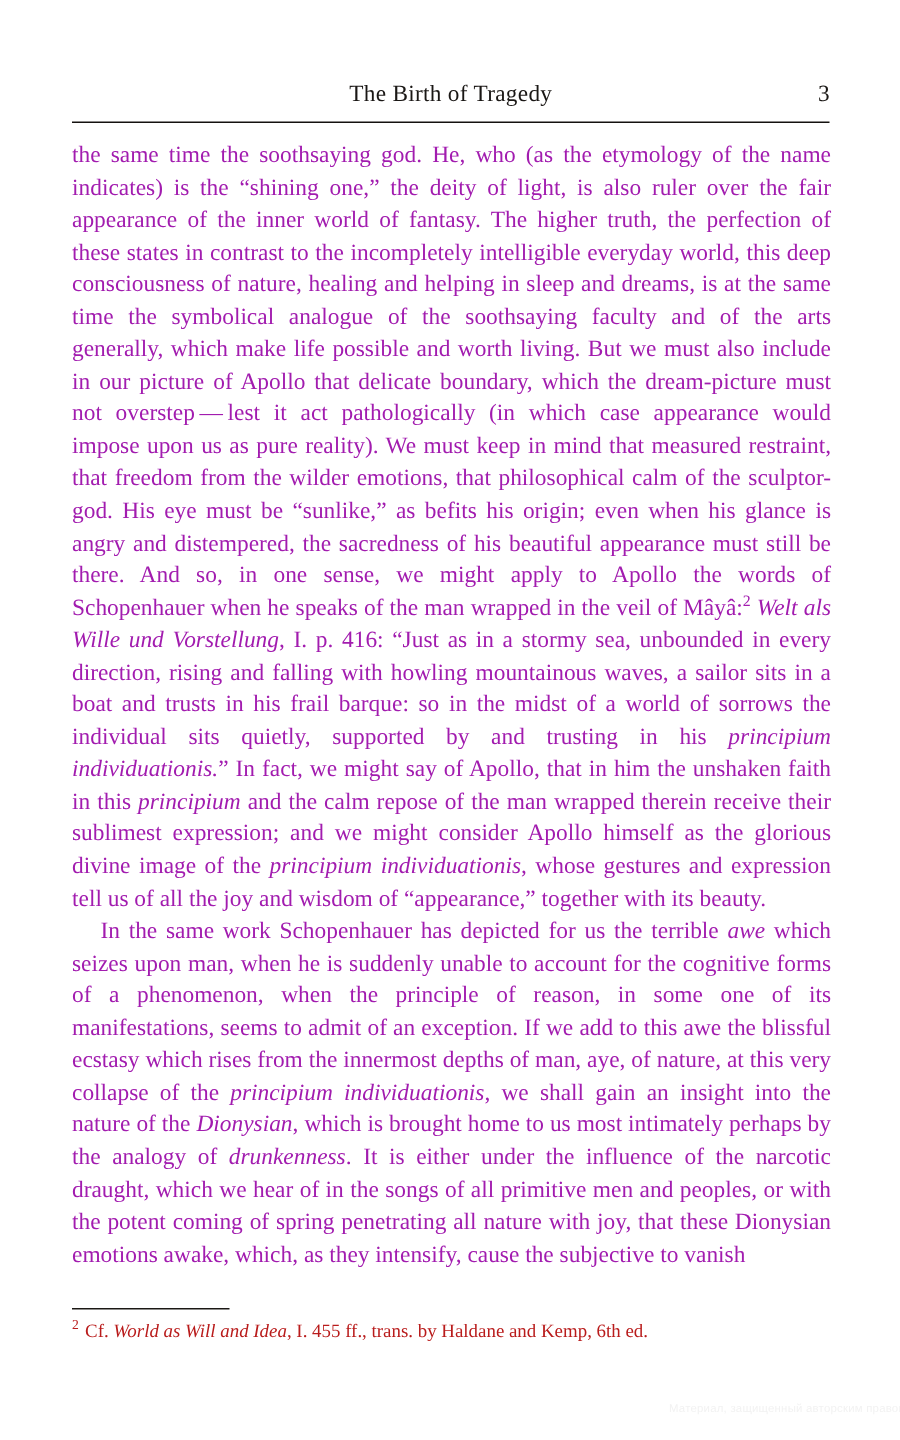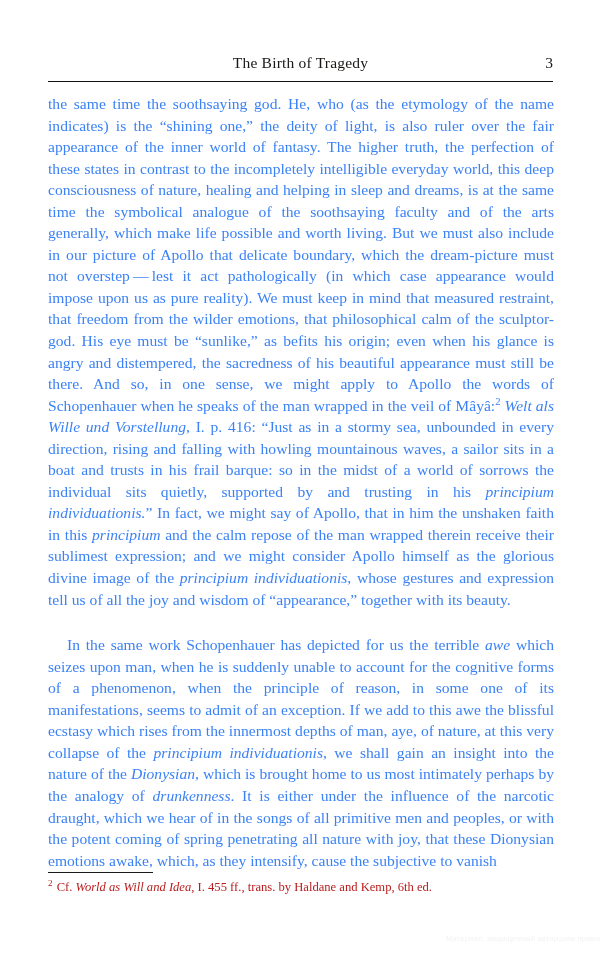--- a/index.html
+++ b/index.html
@@ -65,25 +65,24 @@
     width: 506px;
   }
   p.para {
     margin: 0;
     font-size: 15.6px;
     line-height: 21.55px;
     text-align: justify;
     text-justify: inter-word;
     -webkit-hyphens: none;
     hyphens: none;
-    color: #3b82f6;
+    color: #a21caf;
   }
   p.para.indent {
     text-indent: 19px;
-    margin-top: 24px;
   }
   .it { font-style: italic; }
   sup.fn {
     font-size: 0.68em;
     vertical-align: super;
     line-height: 0;
   }
 
   
   .footnote-rule {

